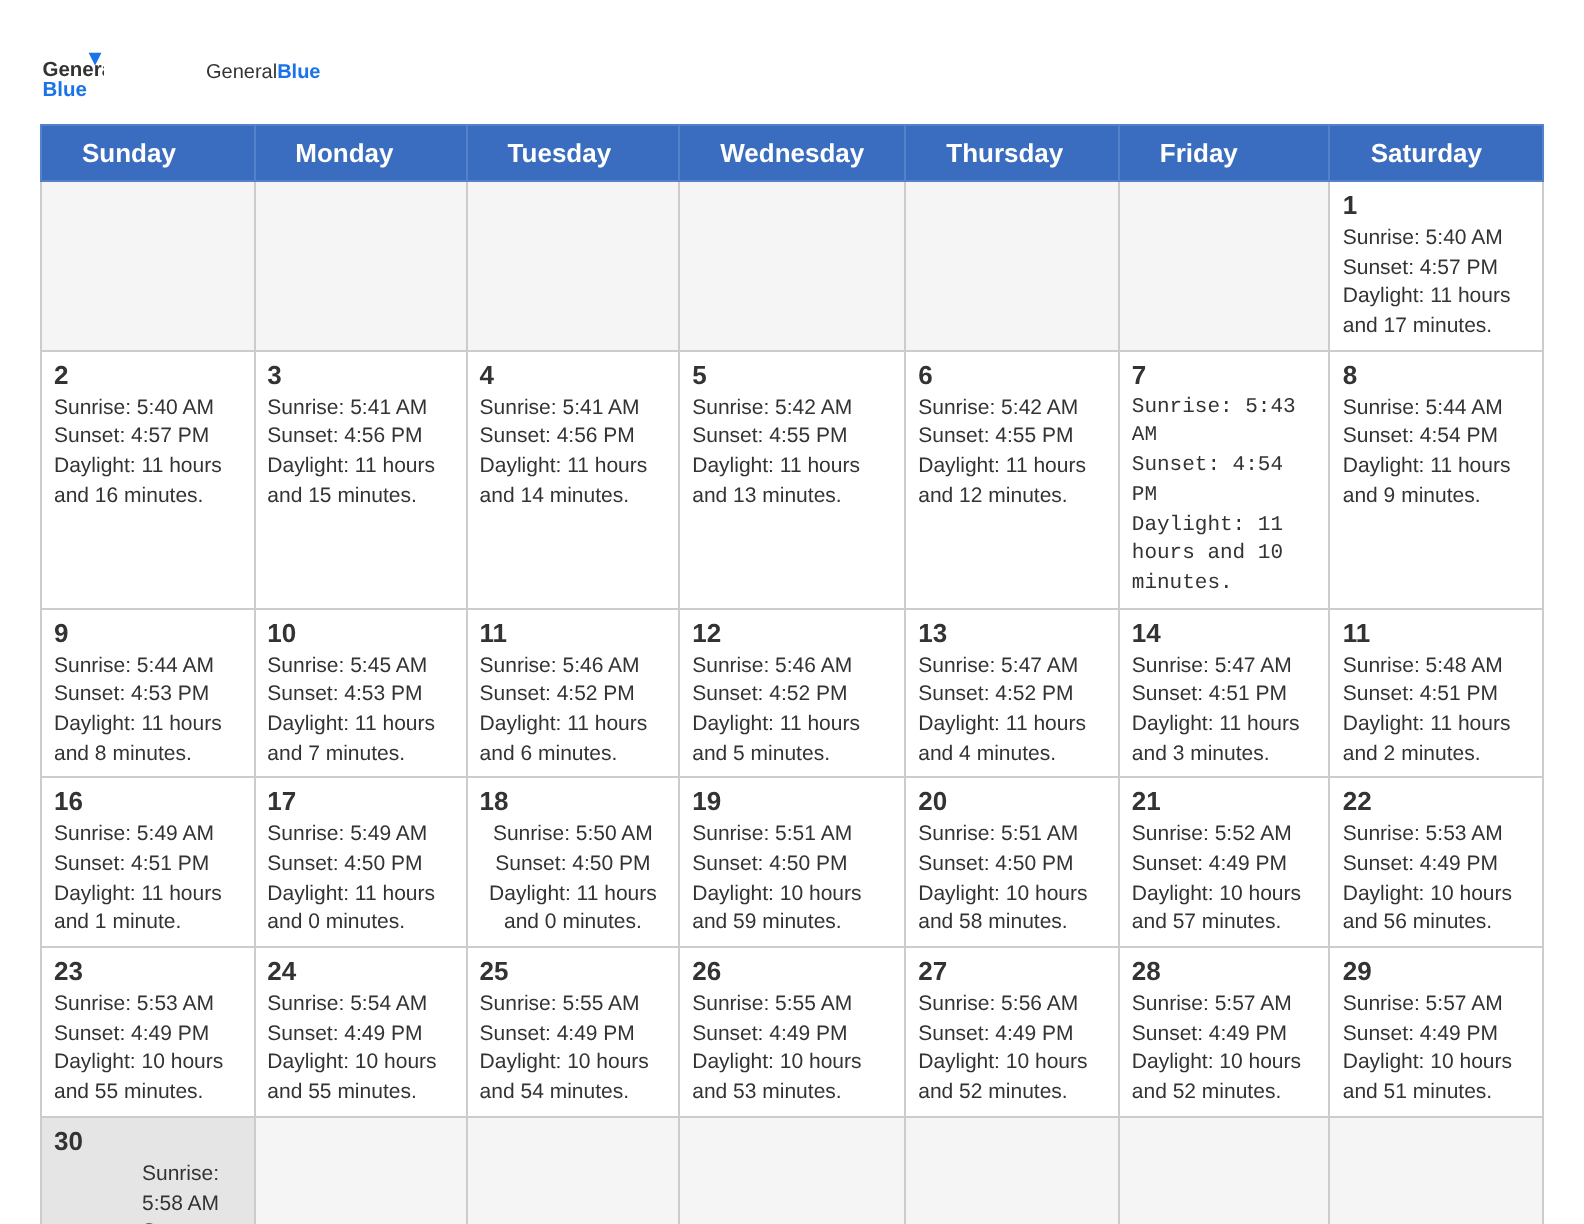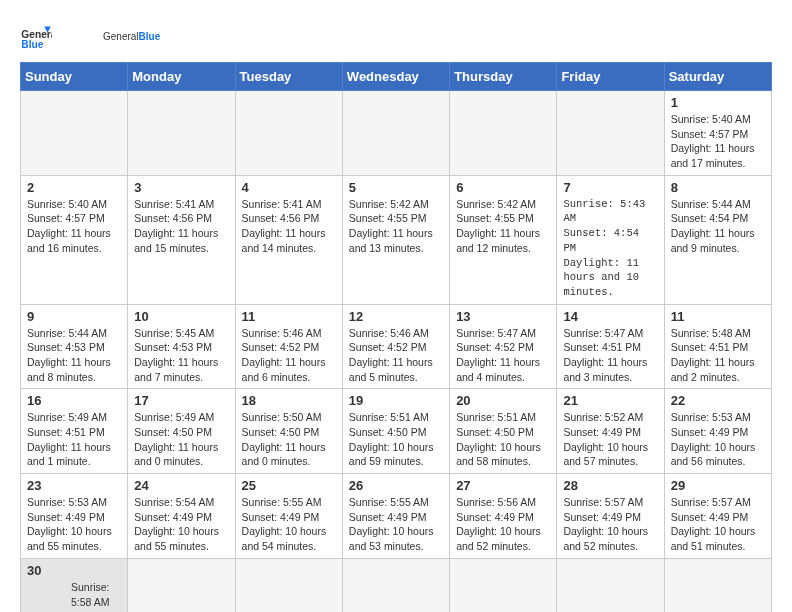--- a/index.html
+++ b/index.html
@@ -39,21 +39,21 @@
     }
     .calendar {
       width: 100%;
       border-collapse: collapse;
       border: 1px solid #ccc;
     }
     .calendar th {
       background: #3a6dbf;
       color: #fff;
       text-align: left;
-      padding: 6px 4px;
+      padding: 6px 20px;
       font-size: 13px;
       border: 1px solid #5580cc;
     }
     .calendar td {
       vertical-align: top;
       padding: 4px 6px;
       border: 1px solid #ccc;
       font-size: 11px;
       color: #333;
       background: #fff;
@@ -227,21 +227,21 @@
 Daylight: 11 hours and 1 minute.</div>
         </td>
         <td>
           <span class="day-num">17</span>
           <div class="day-info" style="white-space: pre-line;">Sunrise: 5:49 AM
 Sunset: 4:50 PM
 Daylight: 11 hours and 0 minutes.</div>
         </td>
         <td>
           <span class="day-num">18</span>
-          <div class="day-info" style="white-space: pre-line;">Sunrise: 5:50 AM
+          <div class="day-info" style="white-space: pre-line; text-align: center;">Sunrise: 5:50 AM
 Sunset: 4:50 PM
 Daylight: 11 hours and 0 minutes.</div>
         </td>
         <td>
           <span class="day-num">19</span>
           <div class="day-info" style="white-space: pre-line;">Sunrise: 5:51 AM
 Sunset: 4:50 PM
 Daylight: 10 hours and 59 minutes.</div>
         </td>
         <td>

